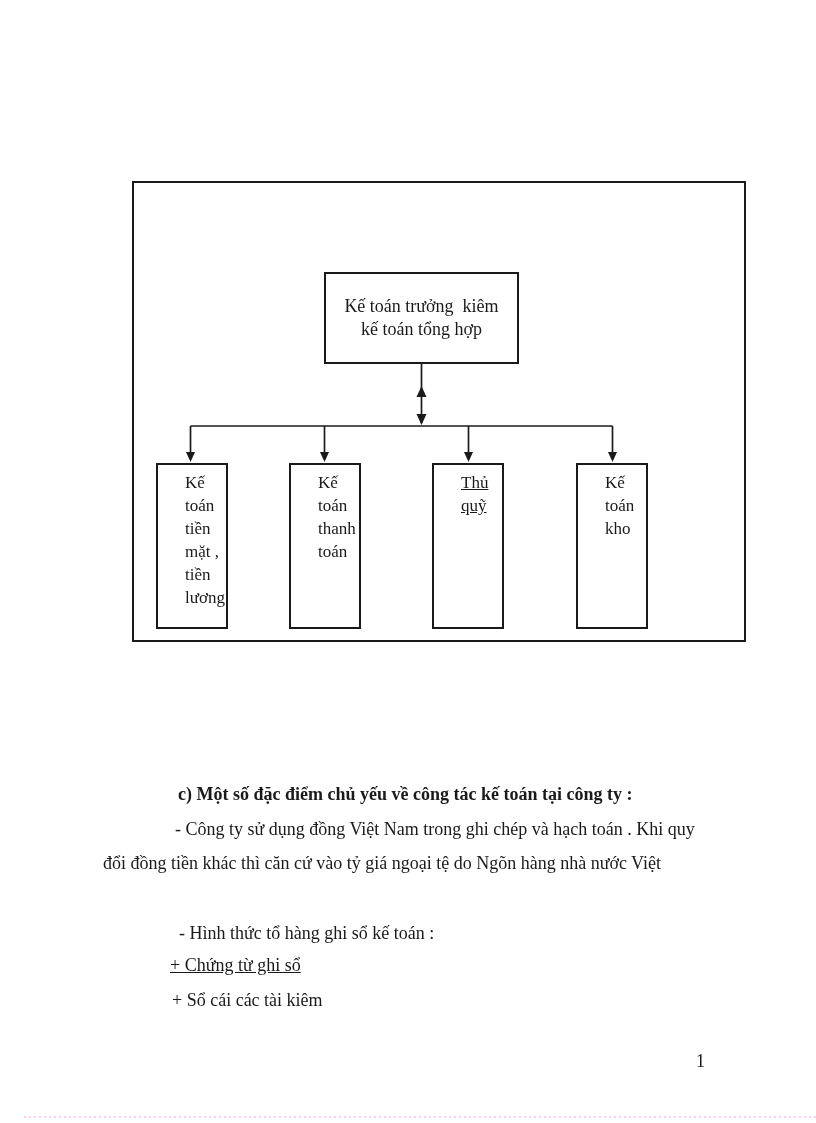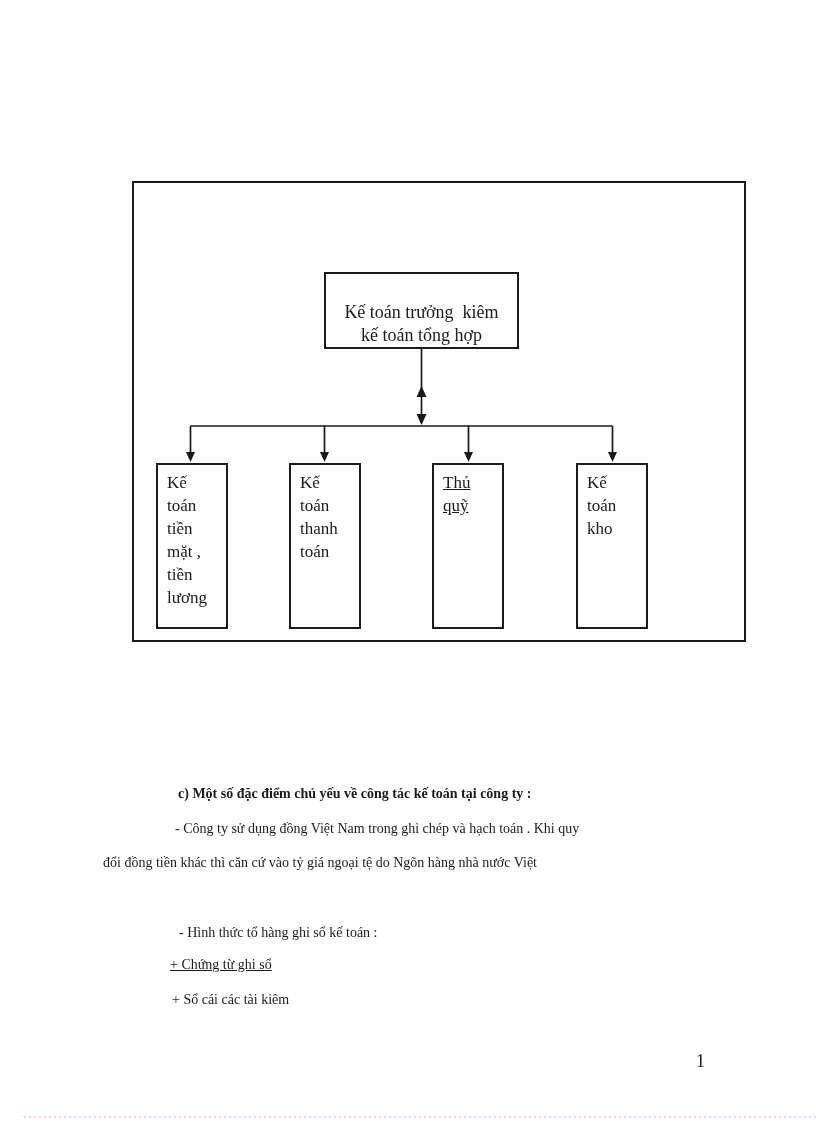--- a/index.html
+++ b/index.html
@@ -28,46 +28,46 @@
   }
   
   .obox {
     position: absolute;
     border: 2px solid #1a1a1a;
     box-sizing: border-box;
     background: #ffffff;
   }
   .obox-root {
     left: 324px; top: 272px;
-    width: 195px; height: 77px;
+    width: 195px; height: 92px;
     display: flex;
     flex-direction: column;
-    justify-content: flex-end;
+    justify-content: center;
     text-align: center;
     font-size: 18px;
     line-height: 23px;
   }
   .obox-root .rline { white-space: pre; }
   .obox-child {
     top: 463px;
     width: 72px; height: 166px;
     padding: 6px 0 0 9px;
     font-size: 17px;
     line-height: 23px;
   }
-  .obox-child .bline { white-space: pre; }
+  .obox-child .bline { white-space: pre; margin-left: 18px; }
   .pos-c1 { left: 156px; }
   .pos-c2 { left: 289px; }
   .pos-c3 { left: 432px; text-decoration: underline; }
   .pos-c4 { left: 576px; }
   
   .tline {
     position: absolute;
     white-space: pre;
-    font-size: 14px;
+    font-size: 18px;
     line-height: 22px;
   }
   .bold { font-weight: bold; }
   .pos-heading { left: 178px; top: 783px; }
   .pos-p1l1 { left: 175px; top: 818px; }
   .pos-p1l2 { left: 103px; top: 852px; }
   .pos-p1l3 { left: 107px; top: 887px; }
   .pos-form { left: 179px; top: 922px; }
   .pos-item1 { left: 170px; top: 954px; text-decoration: underline; }
   .pos-item2 { left: 172px; top: 989px; }

